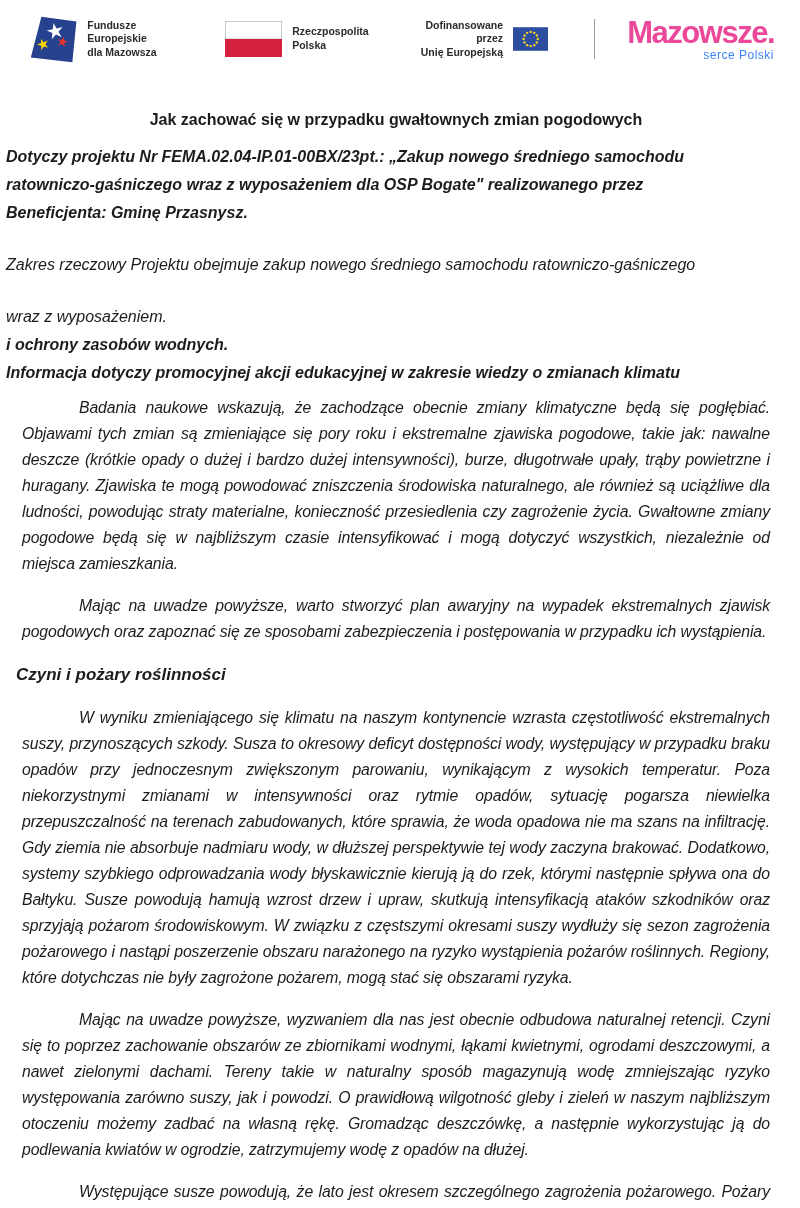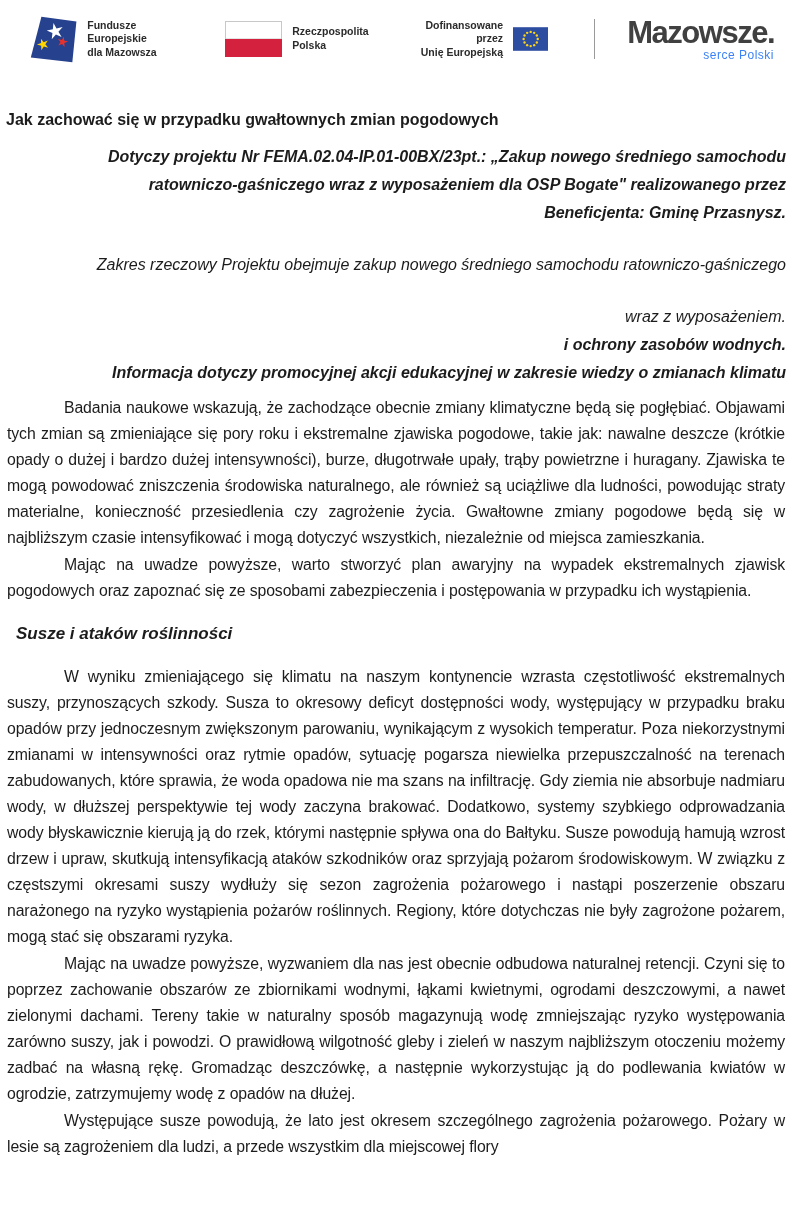--- a/index.html
+++ b/index.html
@@ -33,49 +33,51 @@
   .pl-flag-group { margin-left: 44px; justify-content: flex-end; }
   .cofunded-group { margin-left: 44px; }
   .header-divider {
     width: 1px; height: 40px; background: #9a9a9a; margin-left: 46px;
   }
   .mazowsze-group { margin-left: 32px; display: block; }
   .mazowsze-word {
     font-size: 31px;
     font-weight: 800;
     letter-spacing: -1.5px;
-    color: #404040;
+    color: #ec4899;
     line-height: 1;
   }
   .mazowsze-tagline {
     font-size: 12px;
     color: #3b82f6;
     text-align: right;
     margin-top: 0px;
     letter-spacing: 0.5px;
   }
 
   
   main { padding: 0 14px 0 6px; }
   .doc-title {
     margin: 38px 0 0 0;
+    text-align: center;
     font-size: 16px;
     font-weight: bold;
     line-height: 20px;
   }
-  .intro { margin-top: 13px; text-align: right; font-size: 16px; line-height: 28px; }
+  .intro { margin-top: 13px; text-align: left; font-size: 16px; line-height: 28px; }
   .intro .bi { font-weight: bold; font-style: italic; }
   .intro .it { font-style: italic; margin-top: 24px; }
   .body-par {
-    margin: 1px;
+    margin: 16px;
     text-align: justify;
     text-indent: 57px;
     font-size: 15.8px;
     line-height: 26px;
     letter-spacing: -0.1px;
+    font-style: italic;
   }
   .body-par.first { margin-top: 8px; }
   .section-heading {
     margin: 20px 0 20px 10px;
     font-size: 17px;
     font-weight: bold;
     font-style: italic;
   }
 </style>
 </head>
@@ -152,21 +154,21 @@
       <div class="bi">Beneficjenta: Gminę Przasnysz.</div>
       <div class="it">Zakres rzeczowy Projektu obejmuje zakup nowego średniego samochodu ratowniczo-gaśniczego</div>
       <div class="it">wraz z  wyposażeniem.</div>
       <div class="bi">i ochrony zasobów wodnych.</div>
       <div class="bi">Informacja  dotyczy promocyjnej akcji edukacyjnej w zakresie wiedzy o zmianach klimatu</div>
     </section>
 
     <p class="body-par first">Badania naukowe wskazują, że zachodzące obecnie zmiany klimatyczne będą się pogłębiać. Objawami tych zmian są zmieniające się pory roku i ekstremalne zjawiska pogodowe, takie jak: nawalne deszcze (krótkie opady o dużej i bardzo dużej intensywności), burze, długotrwałe upały, trąby powietrzne i huragany. Zjawiska te mogą powodować zniszczenia środowiska naturalnego, ale również są uciążliwe dla ludności, powodując straty materialne, konieczność przesiedlenia czy zagrożenie życia. Gwałtowne zmiany pogodowe będą się w najbliższym czasie intensyfikować i mogą dotyczyć wszystkich, niezależnie od miejsca zamieszkania.</p>
     <p class="body-par">Mając na uwadze powyższe, warto stworzyć plan awaryjny na wypadek ekstremalnych zjawisk pogodowych oraz zapoznać się ze sposobami zabezpieczenia i postępowania w przypadku ich wystąpienia.</p>
 
-    <h2 class="section-heading">Susze i ataków roślinności</h2>
+    <h2 class="section-heading">Czyni i pożary roślinności</h2>
 
     <p class="body-par">W wyniku zmieniającego się klimatu na naszym kontynencie wzrasta częstotliwość ekstremalnych suszy, przynoszących szkody. Susza to okresowy deficyt dostępności wody, występujący w przypadku braku opadów przy jednoczesnym zwiększonym parowaniu, wynikającym z wysokich temperatur. Poza niekorzystnymi zmianami w intensywności oraz rytmie opadów, sytuację pogarsza niewielka przepuszczalność na terenach zabudowanych, które sprawia, że woda opadowa nie ma szans na infiltrację. Gdy ziemia nie absorbuje nadmiaru wody, w dłuższej perspektywie tej wody zaczyna brakować. Dodatkowo, systemy szybkiego odprowadzania wody błyskawicznie kierują ją do rzek, którymi następnie spływa ona do Bałtyku. Susze powodują hamują wzrost drzew i upraw, skutkują intensyfikacją ataków szkodników oraz sprzyjają pożarom środowiskowym. W związku z częstszymi okresami suszy wydłuży się sezon zagrożenia pożarowego i nastąpi poszerzenie obszaru narażonego na ryzyko wystąpienia pożarów roślinnych. Regiony, które dotychczas nie były zagrożone pożarem, mogą stać się obszarami ryzyka.</p>
     <p class="body-par">Mając na uwadze powyższe, wyzwaniem dla nas jest obecnie odbudowa naturalnej retencji.  Czyni się to poprzez zachowanie obszarów ze zbiornikami wodnymi, łąkami kwietnymi, ogrodami deszczowymi, a nawet zielonymi dachami. Tereny takie w naturalny sposób magazynują wodę zmniejszając ryzyko występowania zarówno suszy, jak i powodzi. O prawidłową wilgotność gleby i zieleń w naszym najbliższym otoczeniu możemy zadbać na własną rękę. Gromadząc deszczówkę, a następnie wykorzystując ją do podlewania kwiatów w ogrodzie, zatrzymujemy wodę z opadów na dłużej.</p>
     <p class="body-par">Występujące susze powodują, że lato jest okresem szczególnego zagrożenia pożarowego. Pożary w lesie są zagrożeniem dla ludzi, a przede wszystkim dla miejscowej flory</p>
 
   </main>
 
 </div>
 
 </body></html>

